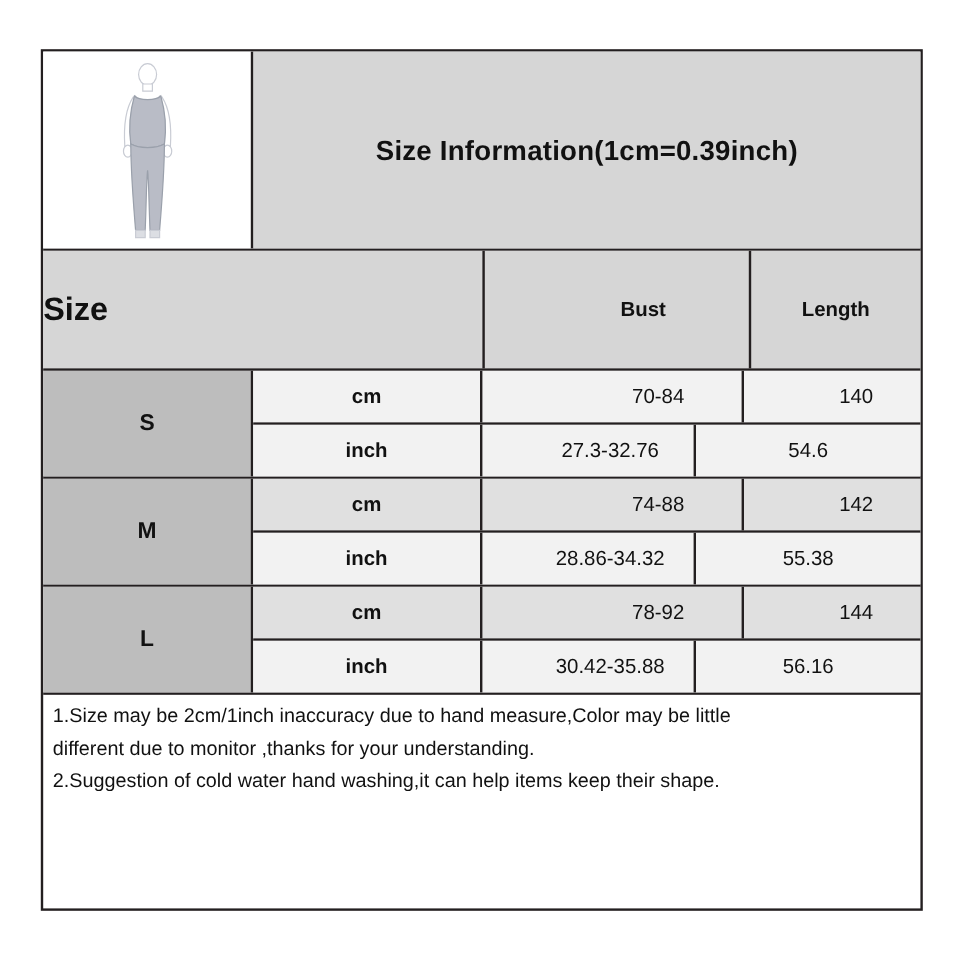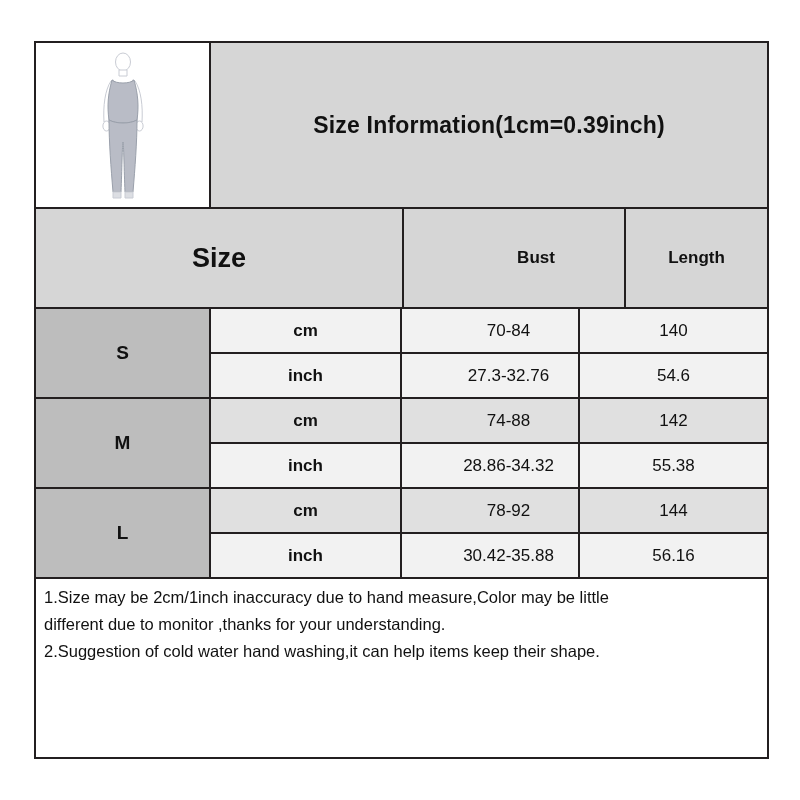--- a/index.html
+++ b/index.html
@@ -73,21 +73,21 @@
     height: 100px;
     border-bottom: 2px solid #231f20;
     box-sizing: border-box;
     background: #d6d6d6;
   }
   .colhead-size {
     width: 368px;
     border-right: 2px solid #231f20;
     display: flex;
     align-items: center;
-    justify-content: center;
+    justify-content: flex-start;
     box-sizing: border-box;
   }
   .colhead-size span {
     font-size: 27px;
     font-weight: bold;
   }
   .colhead-bust {
     width: 178px;
     border-right: 2px solid #231f20;
     display: flex;
@@ -133,21 +133,21 @@
   .group-rows {
     flex: 1;
     display: flex;
     flex-direction: column;
   }
   .unit-row {
     flex: 1;
     display: flex;
     box-sizing: border-box;
   }
-  .unit-row.top { border-bottom: 2px solid #231f20; }
+  .unit-row.top { border-bottom: 2px solid #231f20; gap: 40px; }
 
   .cell-unit {
     width: 191px;
     border-right: 2px solid #231f20;
     display: flex;
     align-items: center;
     justify-content: center;
     box-sizing: border-box;
     font-size: 17px;
     font-weight: bold;

